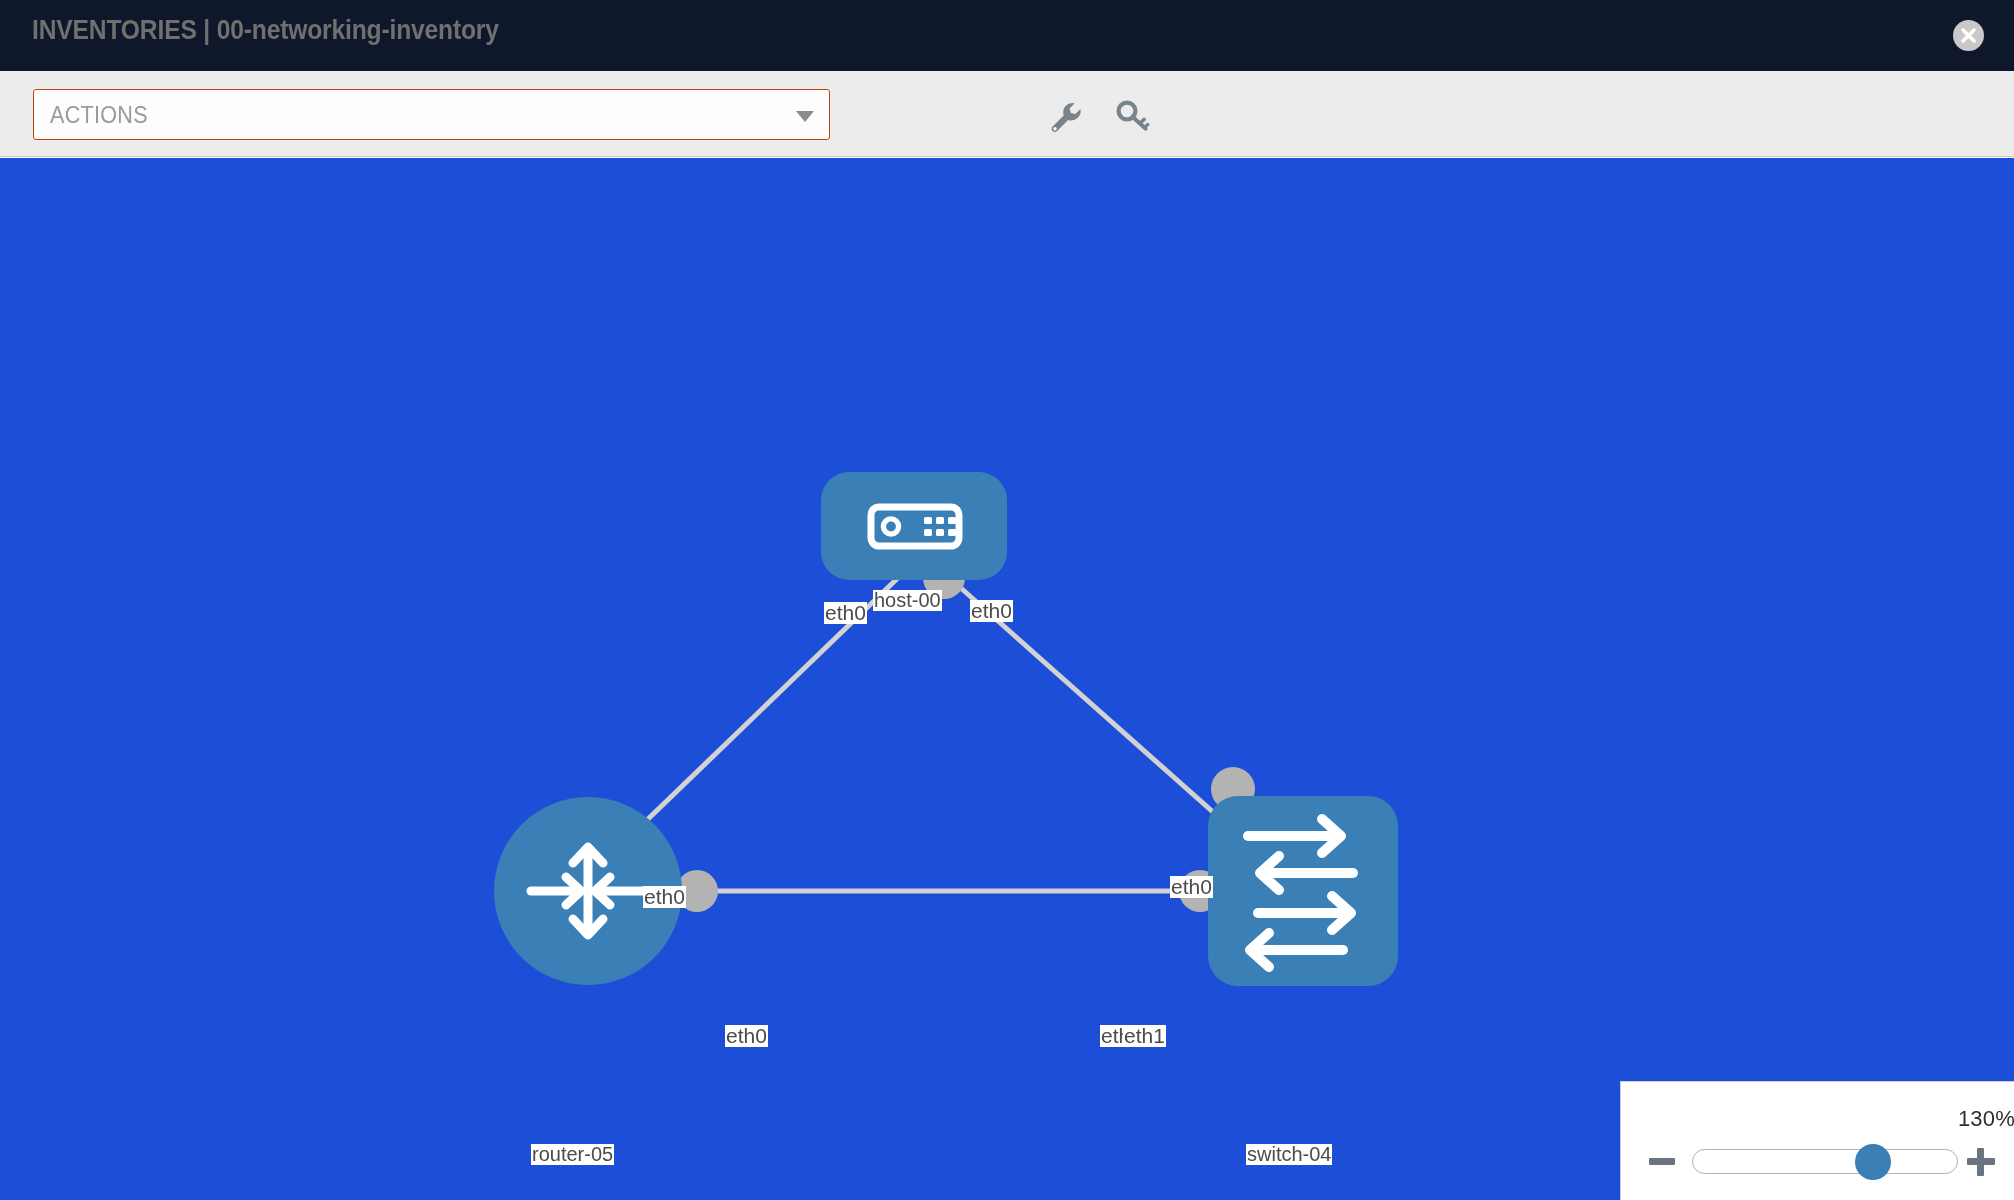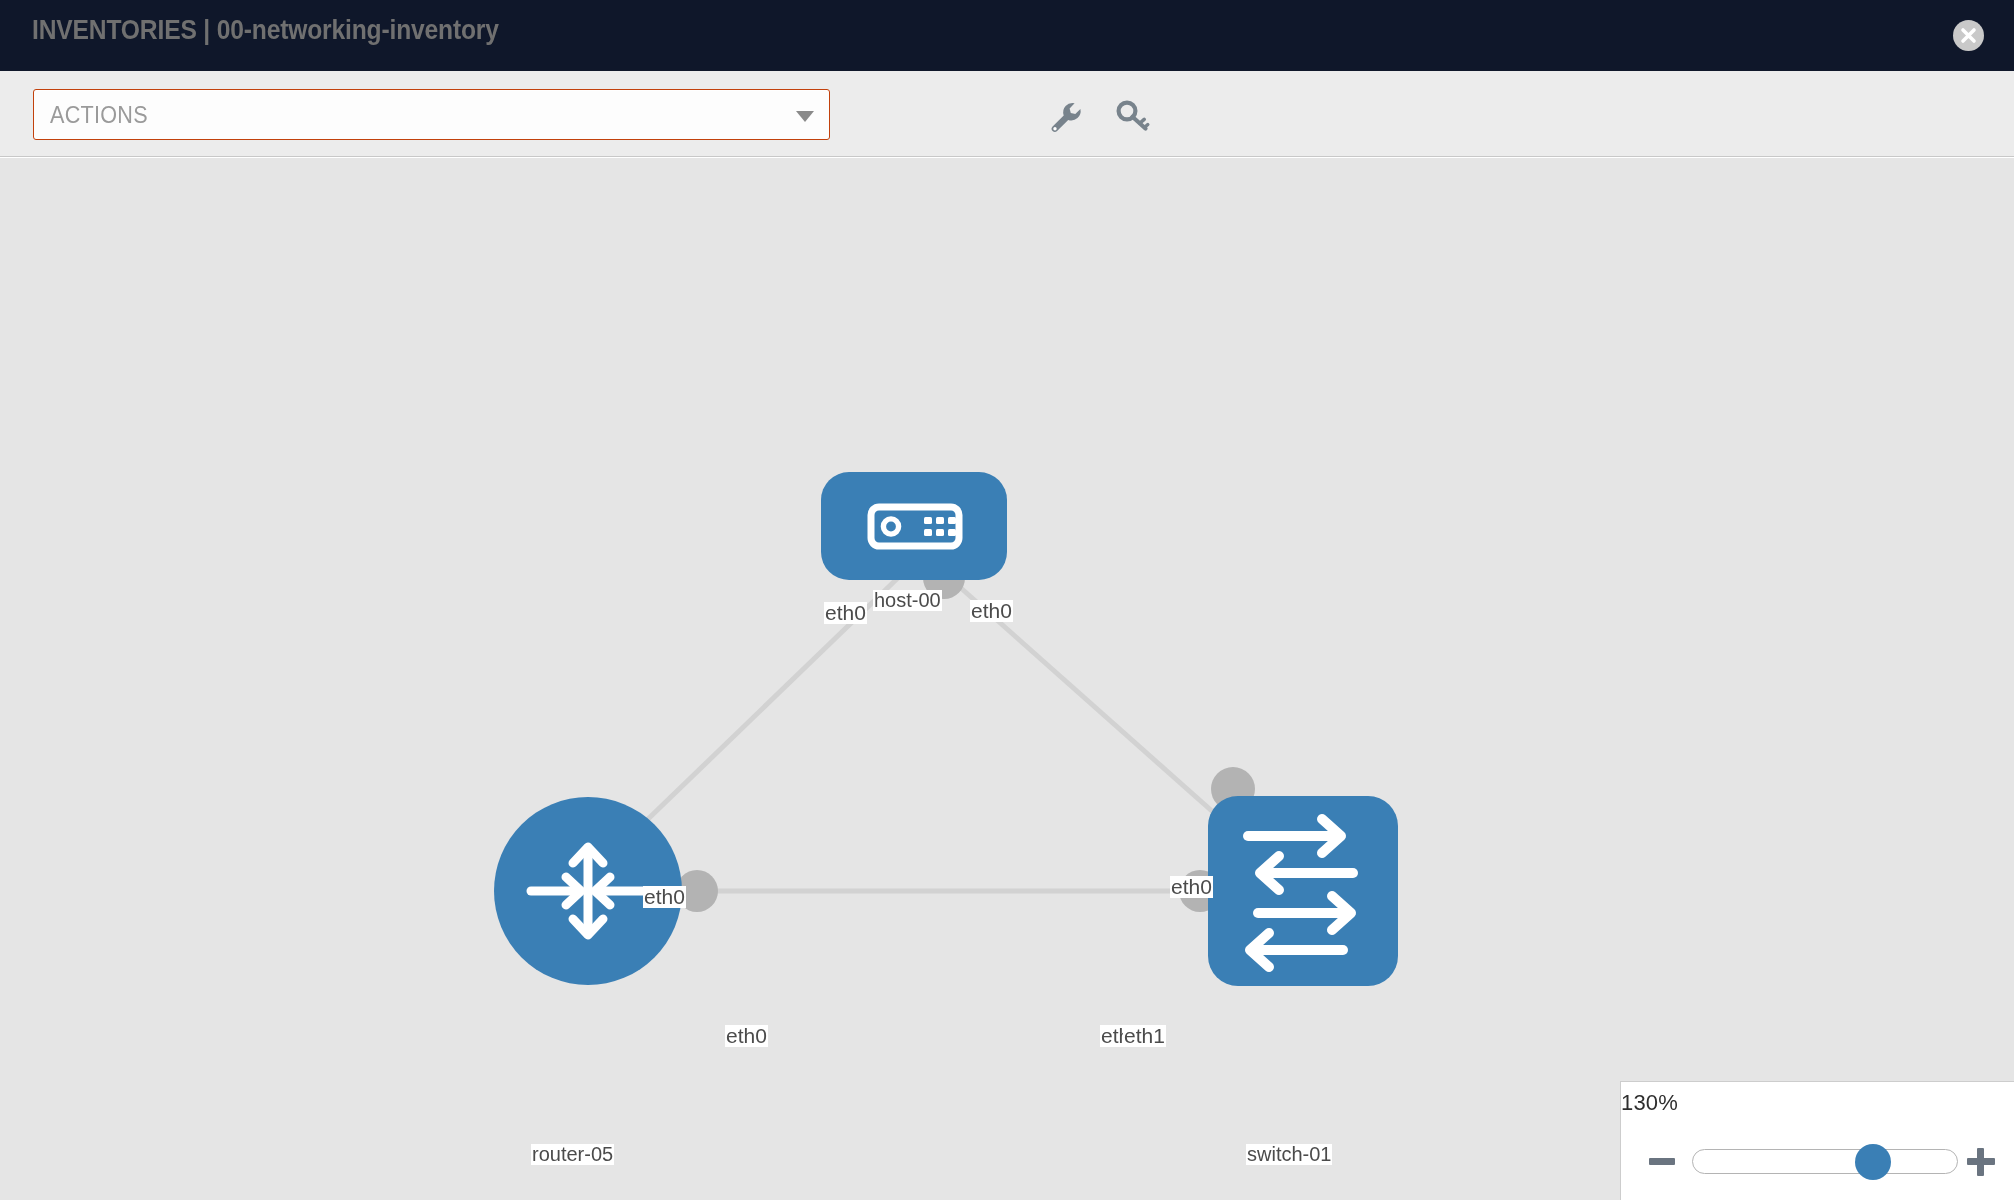--- a/index.html
+++ b/index.html
@@ -84,21 +84,21 @@
     cursor: pointer;
   }
   .icon-wrench { left: 1046px; }
   .icon-key    { left: 1114px; }
 
   
   .canvas {
     position: absolute;
     left: 0; top: 158px;
     width: 2014px; height: 1042px;
-    background: #e5e5e5;
+    background: #1d4ed8;
     overflow: hidden;
     padding-left: 20px;
   }
   .topology-svg {
     position: absolute;
     left: 0; top: 0;
     width: 2014px; height: 1042px;
   }
 
   
@@ -121,23 +121,23 @@
   .zoom-panel {
     position: absolute;
     left: 1620px; top: 1081px;
     width: 394px; height: 119px;
     background: #ffffff;
     border-top: 1px solid #cdcdcd;
     border-left: 1px solid #cdcdcd;
   }
   .zoom-value {
     position: absolute;
-    top: 8px; left: 0;
+    top: 24px; left: 0;
     width: 394px;
-    text-align: left;
+    text-align: right;
     font-size: 22px;
     color: #2f2f2f;
     letter-spacing: 0.2px;
   }
   .zoom-row {
     position: absolute;
     left: 0; top: 56px;
     width: 394px; height: 46px;
   }
   .zoom-minus, .zoom-plus {
@@ -310,21 +310,21 @@
   <div class="node-label label-iface" style="left:1170px; top:718px;">eth0</div>
 
   <div class="node-label label-iface" style="left:725px; top:867px;">eth0</div>
 
   <div class="node-label label-iface" style="left:1100px; top:867px;">eth0</div>
 
   <div class="node-label label-iface" style="left:1123px; top:867px;">eth1</div>
 
   <div class="node-label label-node" style="left:531px; top:986px;">router-05</div>
 
-  <div class="node-label label-node" style="left:1246px; top:986px;">switch-01</div>
+  <div class="node-label label-node" style="left:1246px; top:986px;">switch-04</div>
 </div>
 
 <div class="zoom-panel">
   <div class="zoom-value">130%</div>
   <div class="zoom-row">
     <div class="zoom-minus"></div>
     <div class="zoom-track">
       <div class="zoom-thumb" id="zoom-thumb" style="left: 68%; background: rgb(58, 127, 181);"></div>
     </div>
     <div class="zoom-plus"></div>

